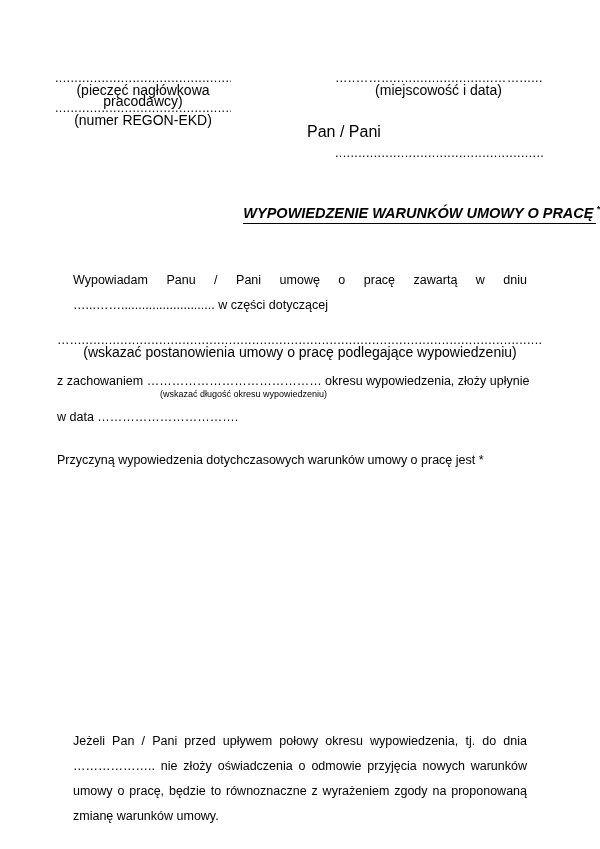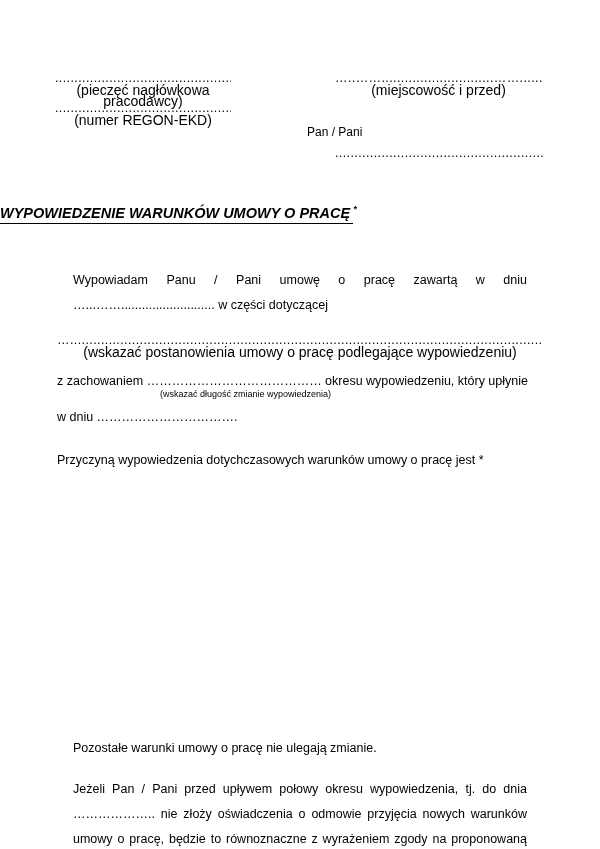--- a/index.html
+++ b/index.html
@@ -21,27 +21,27 @@
   }
   .caption {
     font-size: 14px;
     line-height: 11px;
     text-align: center;
     letter-spacing: 0;
   }
   .stamp-block  { position: absolute; left: 55px;  top: 71px;  width: 176px; }
   .regon-block  { position: absolute; left: 55px;  top: 101px; width: 176px; }
   .place-block  { position: absolute; left: 335px; top: 71px;  width: 207px; }
-  .addressee    { position: absolute; left: 307px; top: 124px; font-size: 12px; line-height: 16px; }
+  .addressee    { position: absolute; left: 307px; top: 124px; font-size: 16px; line-height: 16px; }
   .name-block   { position: absolute; left: 335px; top: 146px; width: 208px; }
 
   .doc-title {
     position: absolute;
     left: 0; top: 198px; width: 100%;
-    text-align: left;
+    text-align: right;
     font-size: 14.5px;
     font-weight: bold;
     font-style: italic;
     line-height: 22px;
   }
   .doc-title .t {
     border-bottom: 1.6px solid #000;
     padding-bottom: 2px;
     padding-right: 3px;
   }
@@ -74,53 +74,52 @@
     <div class="caption">(pieczęć nagłówkowa pracodawcy)</div>
   </div>
 
   <div class="regon-block">
     <div class="dotline">............................................................</div>
     <div class="caption">(numer REGON-EKD)</div>
   </div>
 
   <div class="place-block">
     <div class="dotline">…..…….............................…….....................</div>
-    <div class="caption">(miejscowość i przed)</div>
+    <div class="caption">(miejscowość i data)</div>
   </div>
 
   <div class="addressee">Pan / Pani</div>
 
   <div class="name-block">
     <div class="dotline">......................................................................</div>
   </div>
 
   <div class="doc-title">
     <span class="t">WYPOWIEDZENIE WARUNKÓW UMOWY O PRACĘ</span><sup>*</sup>
   </div>
 
   <div class="body-area">
 
     <p class="jp">Wypowiadam Panu / Pani umowę o pracę zawartą w dniu …...……........................... w części dotyczącej</p>
 
     <div class="dotline fill-line">….........................................................................................................................................................</div>
     <div class="caption fill-caption">(wskazać postanowienia umowy o pracę podlegające wypowiedzeniu)</div>
 
     <div class="notice-line">
-      <span>z zachowaniem </span><span>……………………………………</span><span> okresu wypowiedzeniu, który upłynie</span>
+      <span>z zachowaniem </span><span>……………………………………</span><span> okresu wypowiedzenia, złoży upłynie</span>
     </div>
-    <div class="caption notice-caption">(wskazać długość zmianie wypowiedzenia)</div>
+    <div class="caption notice-caption">(wskazać długość okresu wypowiedzeniu)</div>
 
-    <div class="date-line">w dniu …………………………….</div>
+    <div class="date-line">w data …………………………….</div>
 
     <div class="reason-line">Przyczyną wypowiedzenia dotychczasowych warunków umowy o pracę jest *</div>
 
     <div class="spacer-reason"></div>
 
 
     <div class="spacer-terms"></div>
 
-    <p class="jp">Pozostałe warunki umowy o pracę nie ulegają zmianie.</p>
 
     <p class="jp refusal">Jeżeli Pan / Pani przed upływem połowy okresu wypowiedzenia, tj. do dnia ……………….. nie złoży oświadczenia o odmowie przyjęcia nowych warunków umowy o pracę, będzie to równoznaczne z wyrażeniem zgody na proponowaną zmianę warunków umowy.</p>
 
   </div>
 
 </div>
 
 </body></html>

